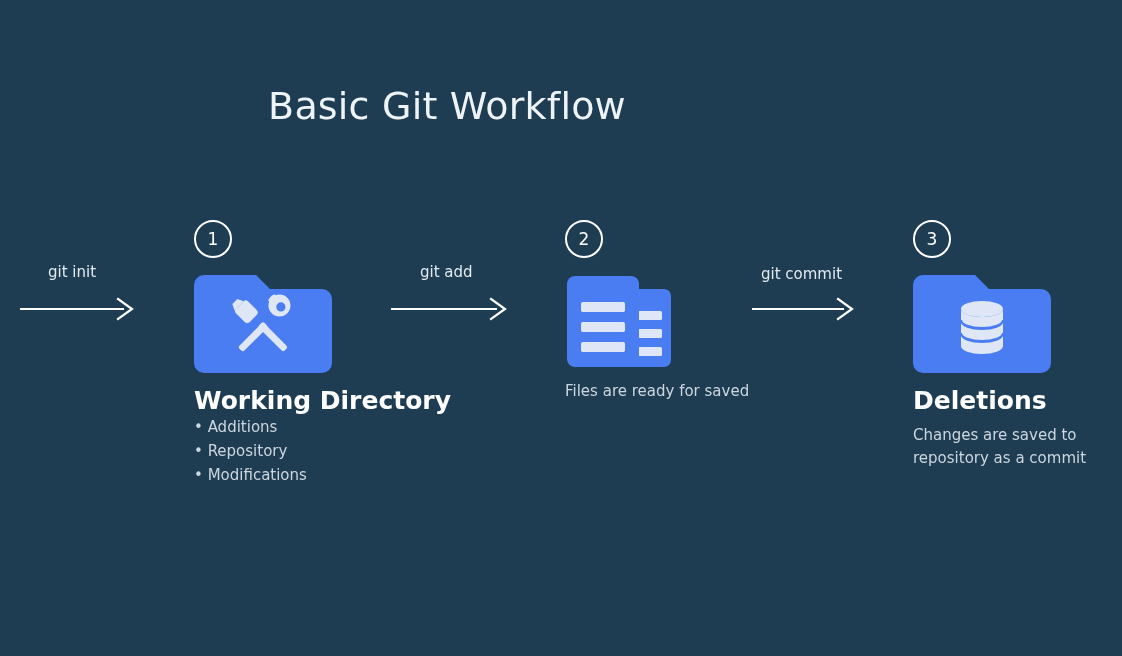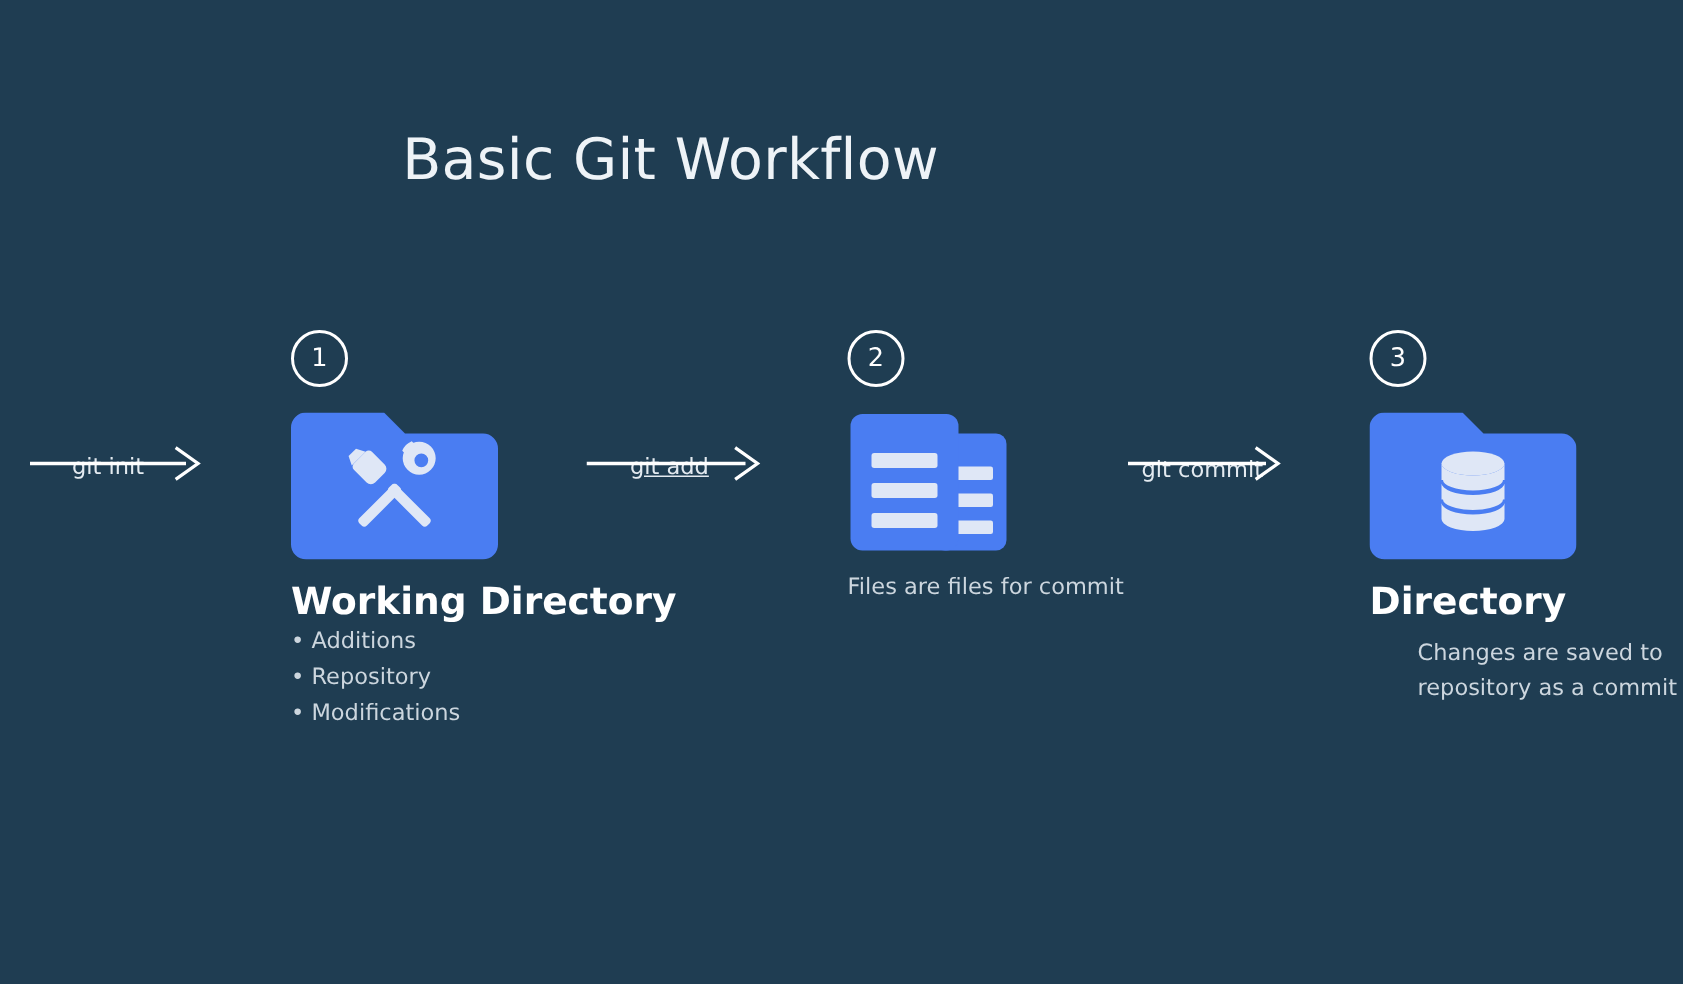--- a/index.html
+++ b/index.html
@@ -84,28 +84,27 @@
     line-height: 1.62;
   }
   .bullets li:before {
     content: "\2022\00a0";
   }
   .arrow-label {
     position: absolute;
     font-size: 15px;
     color: #e3eaf0;
     white-space: nowrap;
-    margin-top: 39px;
   }
   .arrow-line {
     position: absolute;
   }
 
   .arrow-1-label { left: 48px;  top: 263px; }
-  .arrow-2-label { left: 420px; top: 263px; text-decoration: underline; }
+  .arrow-2-label { left: 420px; top: 263px; }
   .arrow-3-label { left: 761px; top: 265px; }
 
   .arrow-1-line { left: 20px;  top: 296px; width: 114px; height: 26px; }
   .arrow-2-line { left: 391px; top: 296px; width: 116px; height: 26px; }
   .arrow-3-line { left: 752px; top: 296px; width: 102px; height: 26px; }
 </style>
 </head>
 <body>
 
 <div class="canvas">
@@ -170,21 +169,21 @@
         <rect x="58" y="14" width="48" height="78" rx="7" fill="#4a7df2"></rect>
         <rect x="69" y="36" width="28" height="9" rx="1.5" fill="#dfe7f6"></rect>
         <rect x="69" y="54" width="28" height="9" rx="1.5" fill="#dfe7f6"></rect>
         <rect x="69" y="72" width="28" height="9" rx="1.5" fill="#dfe7f6"></rect>
         <rect x="2" y="1" width="72" height="91" rx="8" fill="#4a7df2"></rect>
         <rect x="16" y="27" width="44" height="10" rx="1.8" fill="#dfe7f6"></rect>
         <rect x="16" y="47" width="44" height="10" rx="1.8" fill="#dfe7f6"></rect>
         <rect x="16" y="67" width="44" height="10" rx="1.8" fill="#dfe7f6"></rect>
       </svg>
     </div>
-    <div class="stage-desc">Files are files for commit</div>
+    <div class="stage-desc">Files are ready for saved</div>
   </div>
 
   <div class="arrow-label arrow-3-label">git commit</div>
   <div class="arrow-line arrow-3-line">
     <svg width="102" height="26" viewBox="0 0 102 26">
       <line x1="0" y1="13" x2="92" y2="13" stroke="#ffffff" stroke-width="2.2"></line>
       <polyline points="86,3 100,13 86,23" fill="none" stroke="#ffffff" stroke-width="2.2" stroke-linecap="square" stroke-linejoin="miter"></polyline>
     </svg>
   </div>
 
@@ -200,18 +199,18 @@
             <path d="M-21,-5 v11 a21,8 0 0 0 42,0 v-11 a21,8 0 0 1 -42,0 z"></path>
             <path d="M-21,8 v11 a21,8 0 0 0 42,0 v-11 a21,8 0 0 1 -42,0 z"></path>
           </g>
           <g fill="none" stroke="#4a7df2" stroke-width="2">
             <path d="M-21,-7 a21,8 0 0 0 42,0"></path>
             <path d="M-21,6 a21,8 0 0 0 42,0"></path>
           </g>
         </g>
       </svg>
     </div>
-    <div class="stage-title">Directory</div>
-    <div class="stage-desc" style="white-space: pre-line; margin-left: 32px;">Changes are saved to
+    <div class="stage-title">Deletions</div>
+    <div class="stage-desc" style="white-space: pre-line;">Changes are saved to
 repository as a commit</div>
   </div>
 
 </div>
 
 </body></html>

